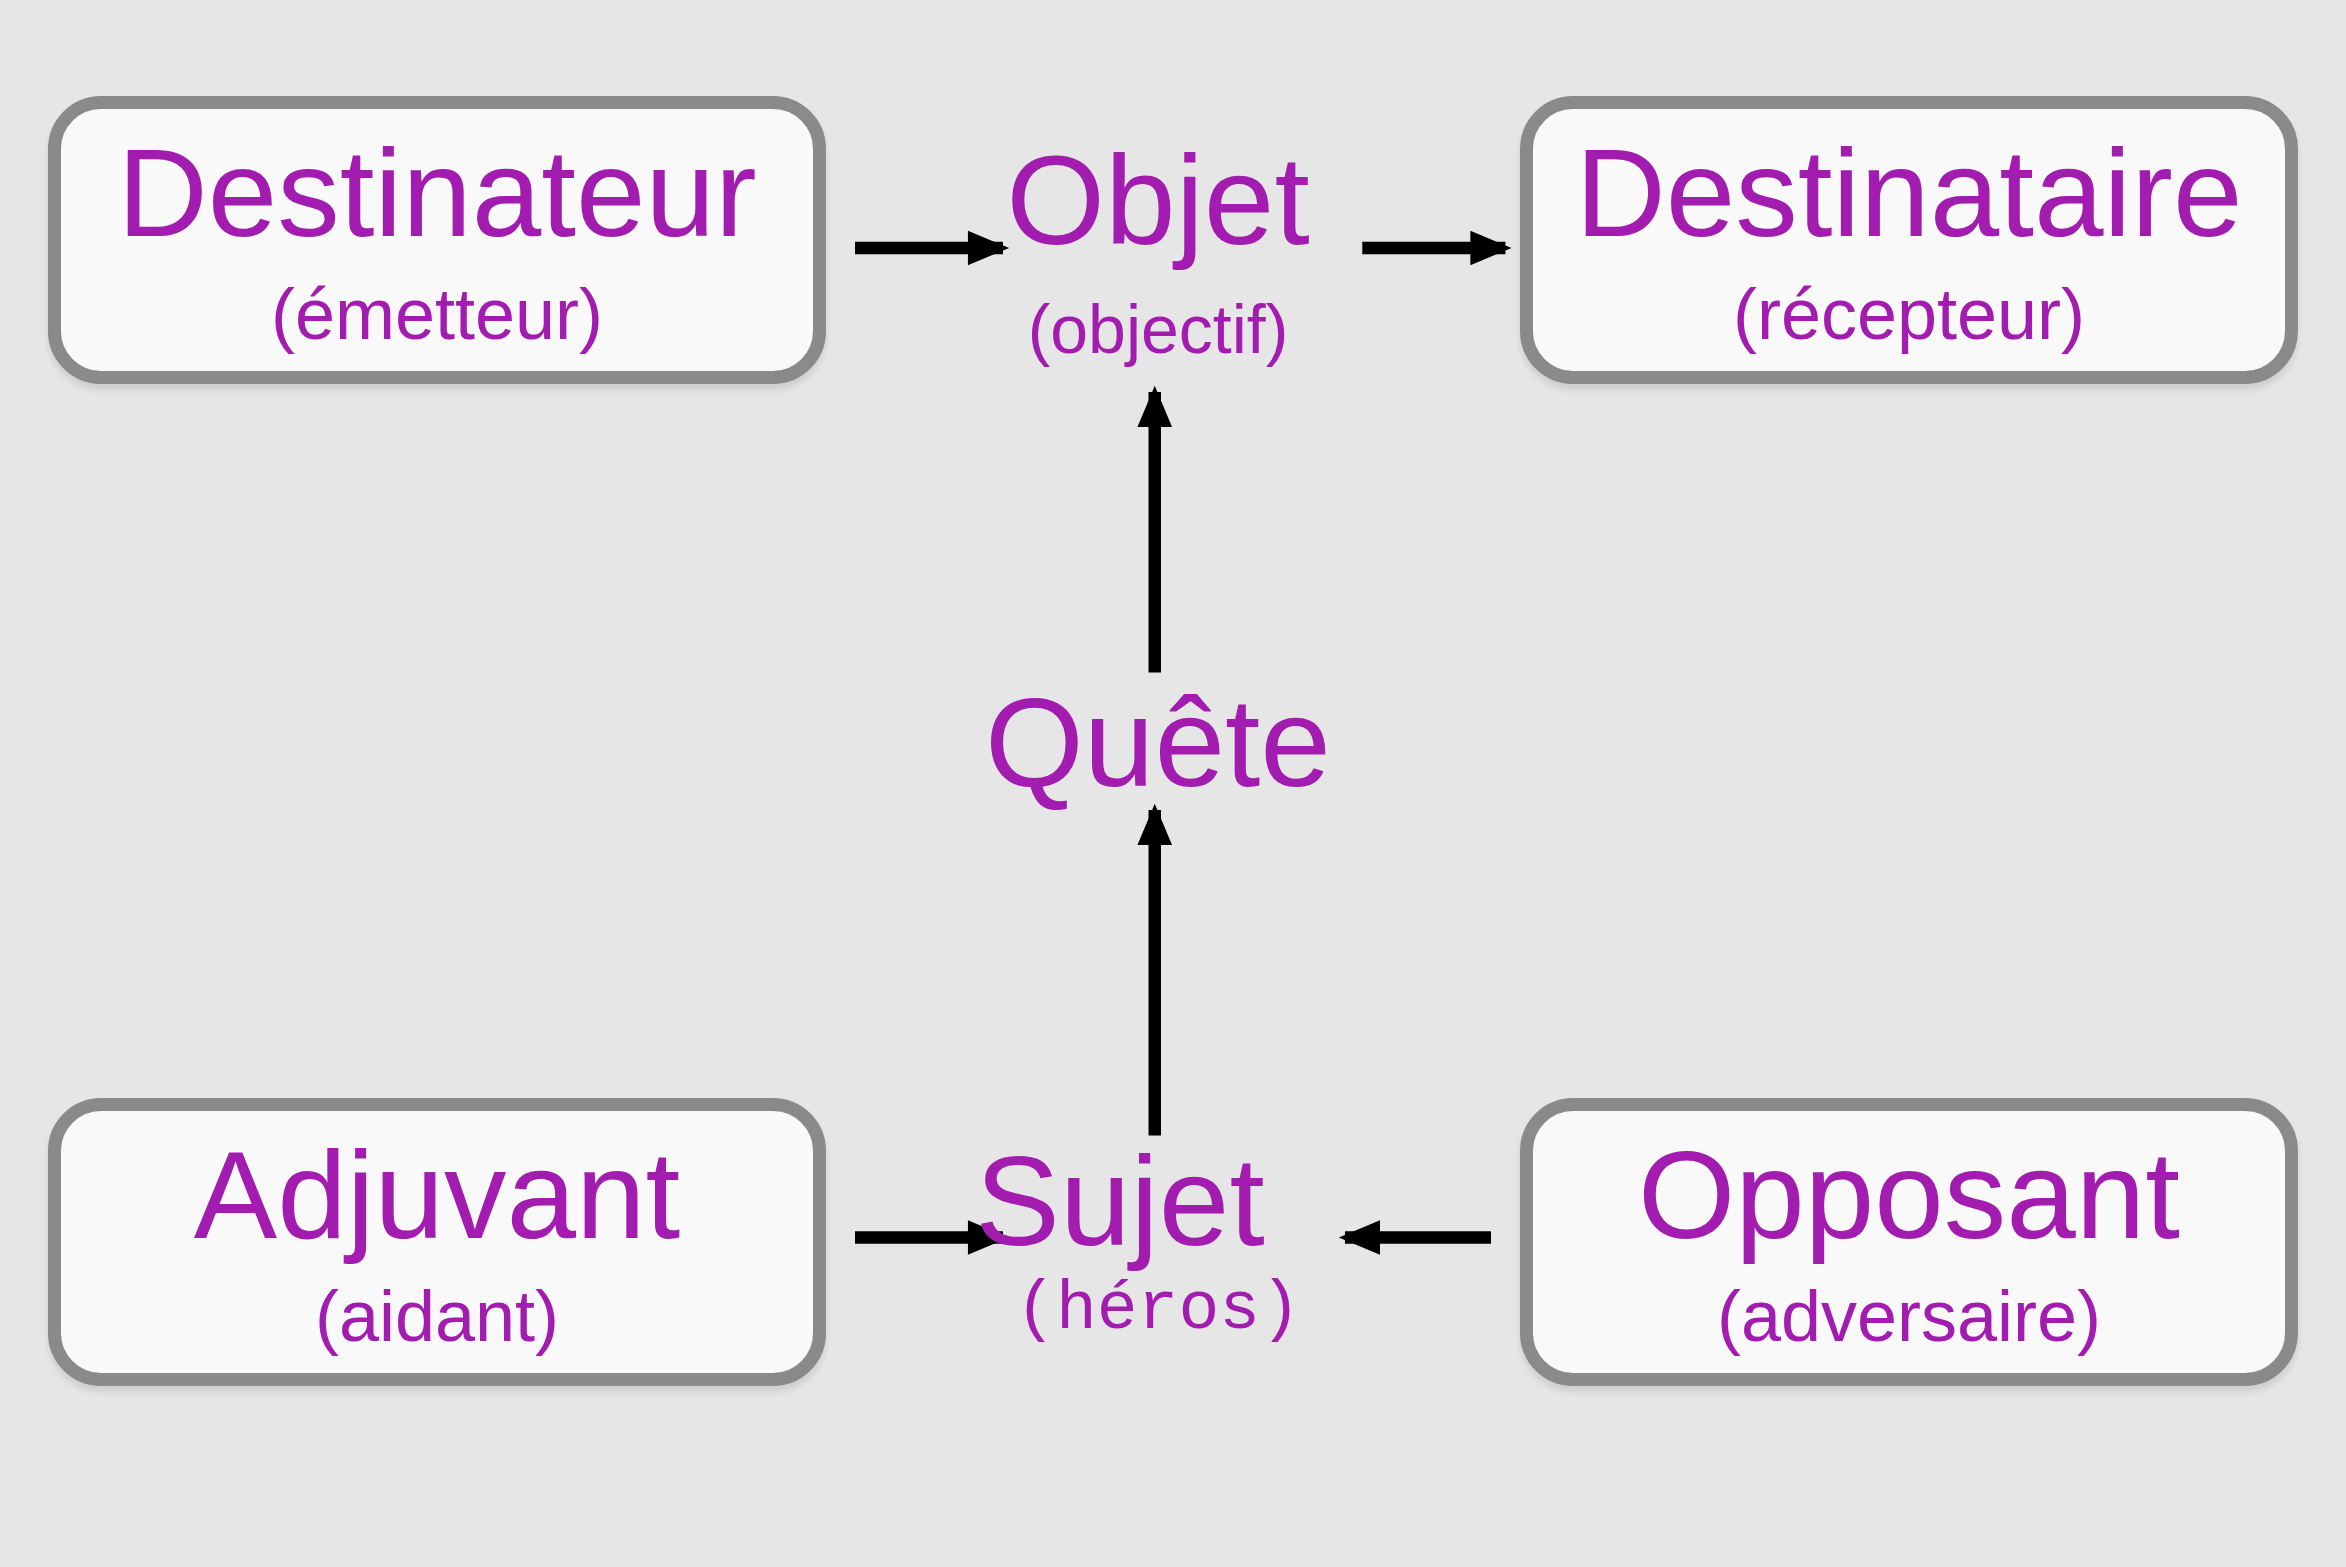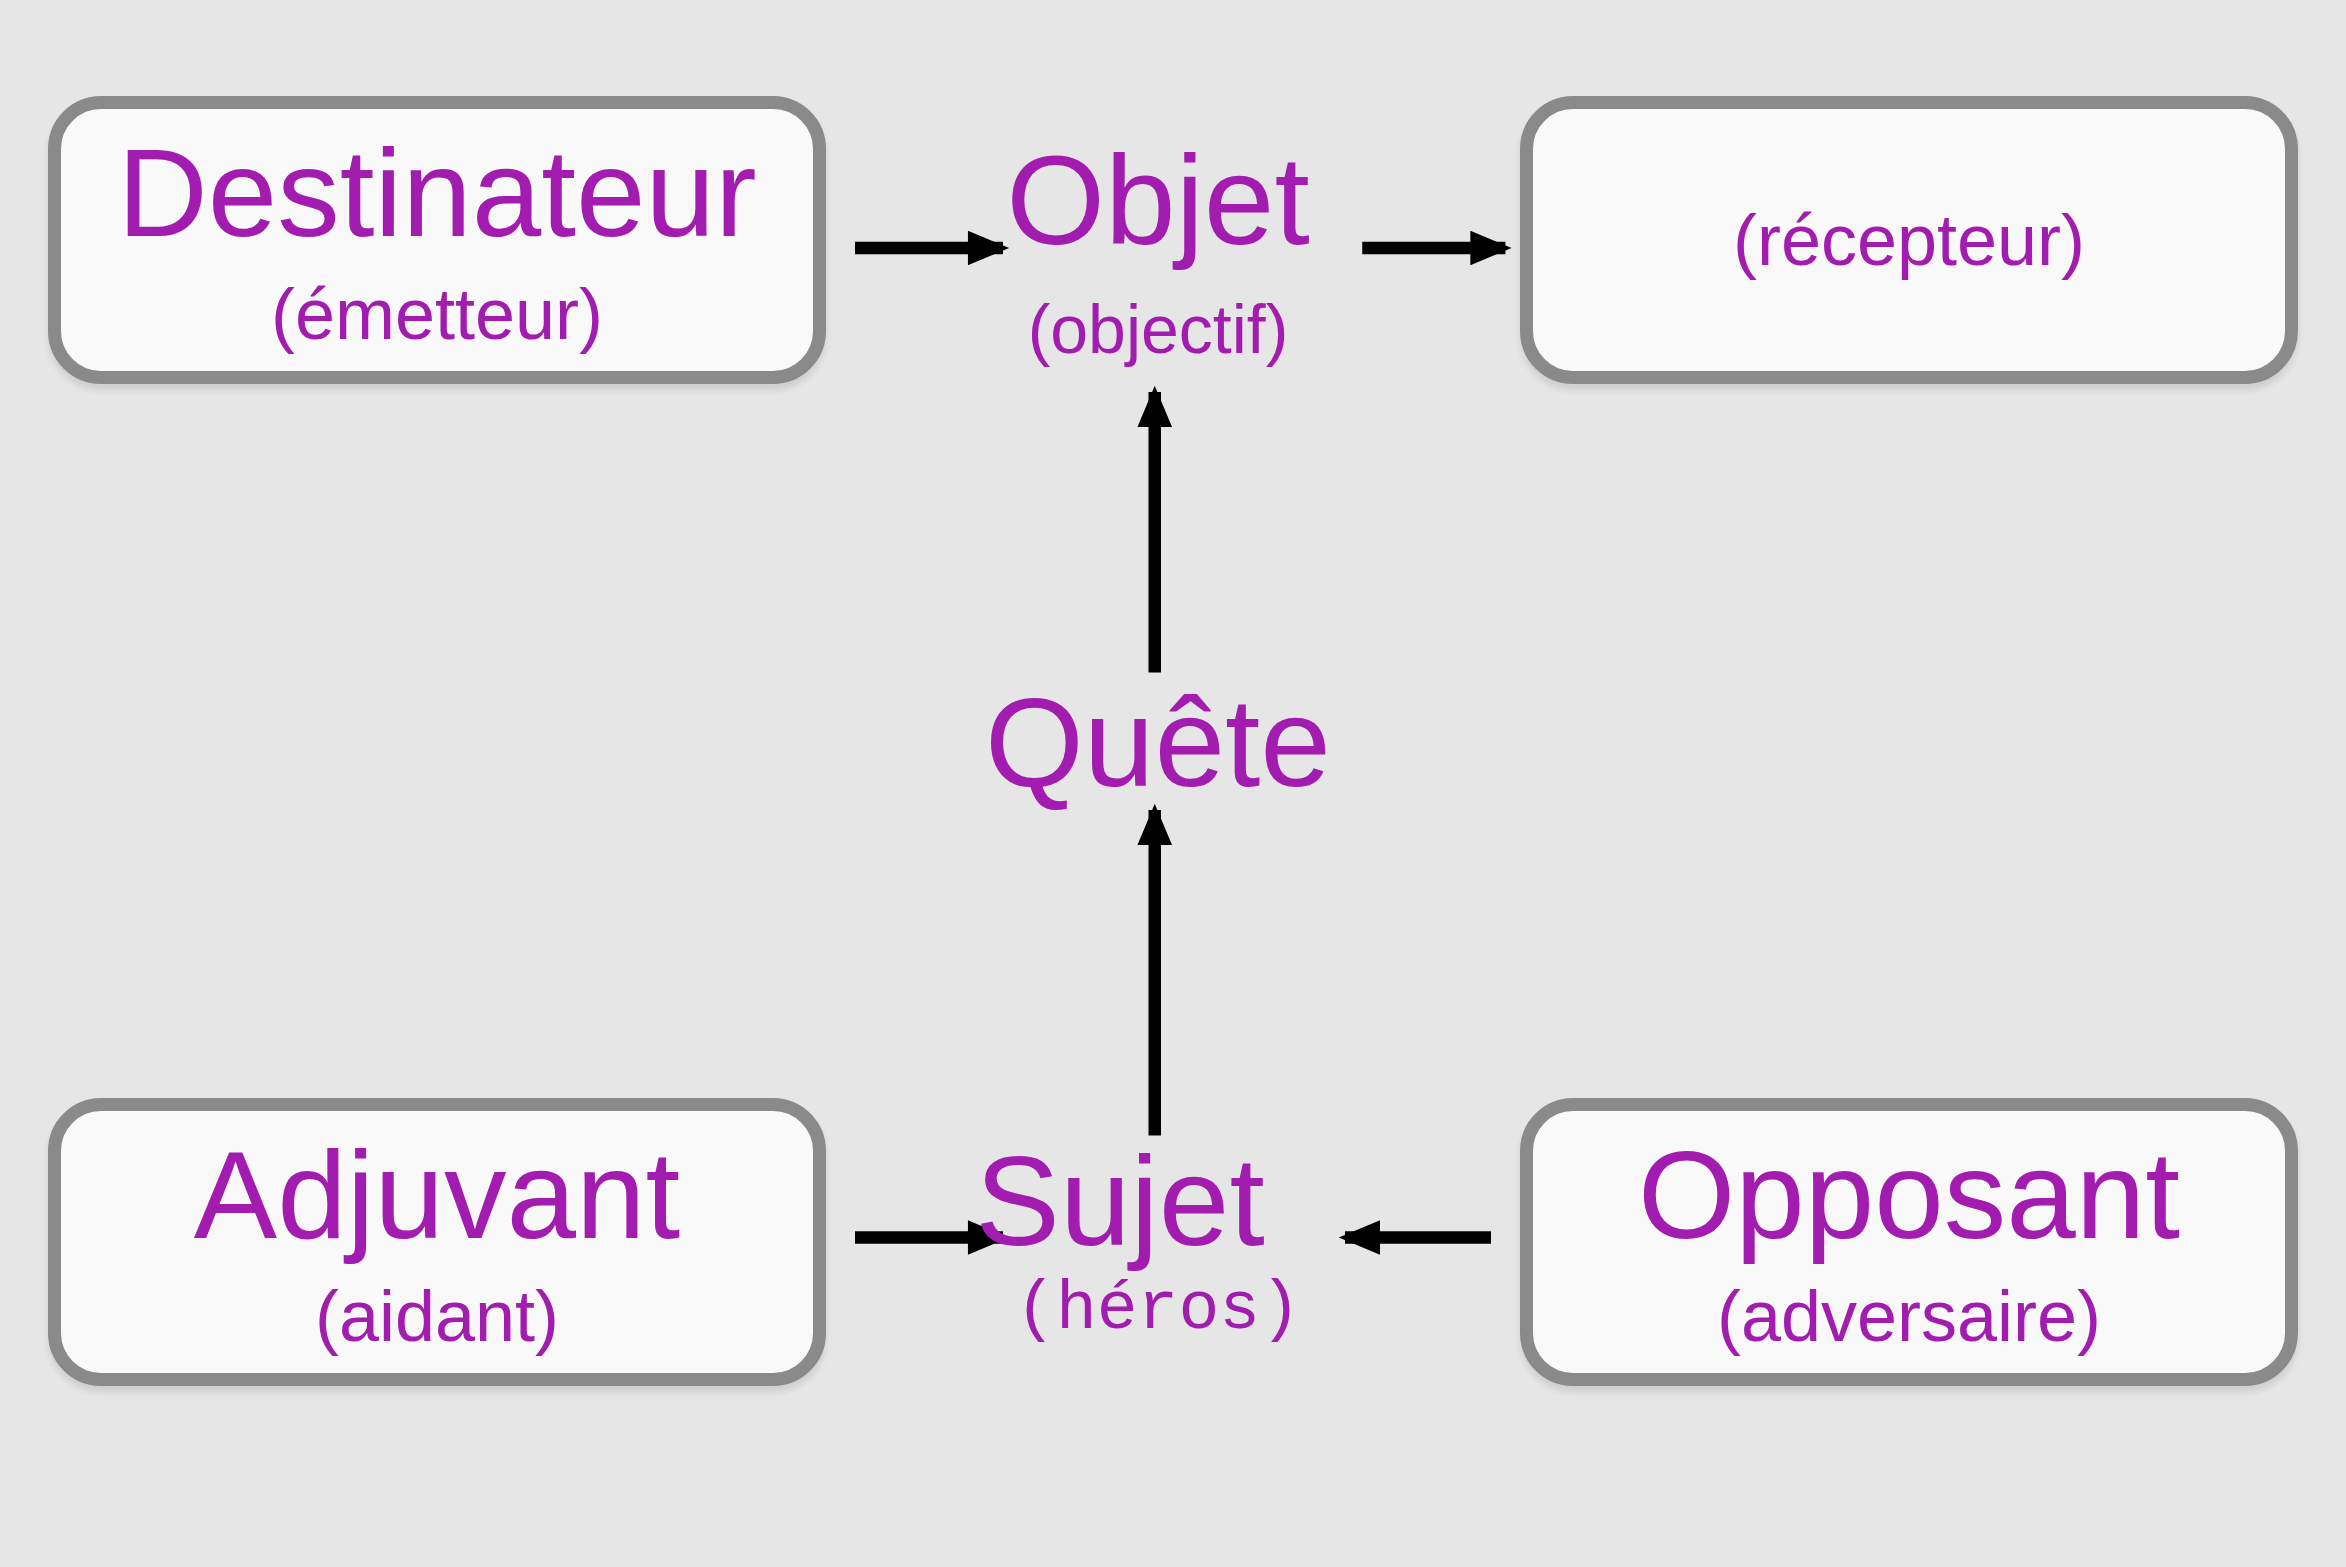--- a/index.html
+++ b/index.html
@@ -89,20 +89,21 @@
     <line x1="890" y1="1288" x2="1044" y2="1288" marker-end="url(#ah)"></line>
     <line x1="1552" y1="1288" x2="1400" y2="1288" marker-end="url(#ah)"></line>
   </svg>
 
   <div class="box pos-destinateur">
     <div class="box-title">Destinateur</div>
     <div class="box-sub">(émetteur)</div>
   </div>
 
   <div class="box pos-destinataire">
+    <div class="box-title">Destinataire</div>
     <div class="box-sub">(récepteur)</div>
   </div>
 
   <div class="box pos-adjuvant">
     <div class="box-title">Adjuvant</div>
     <div class="box-sub">(aidant)</div>
   </div>
 
   <div class="box pos-opposant">
     <div class="box-title">Opposant</div>

